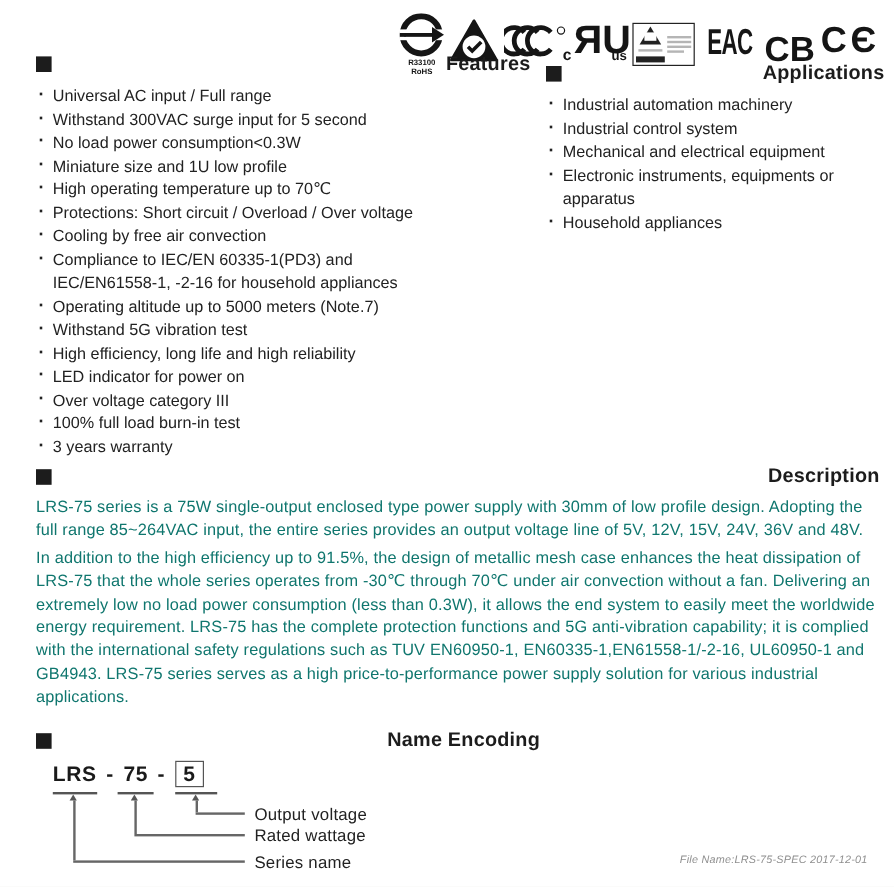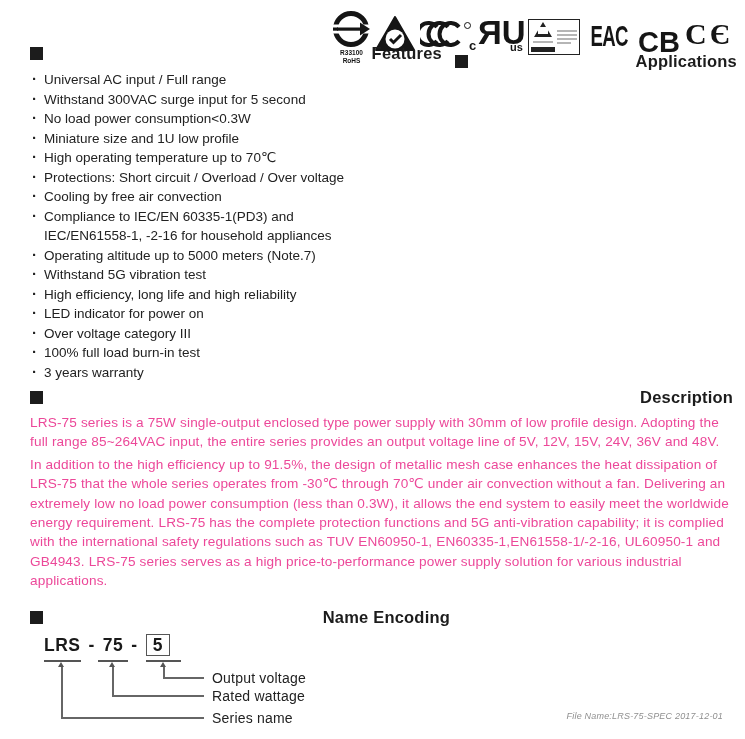--- a/index.html
+++ b/index.html
@@ -26,34 +26,34 @@
   .tuv { width:57px; height:36px; border:1.5px solid #222; display:flex; padding:2px; gap:2px; background:#fff; }
   .tuv-left { width:24px; display:flex; flex-direction:column; align-items:center; justify-content:space-between; }
   .tuv-tri { width:0; height:0; border-left:9px solid transparent; border-right:9px solid transparent; border-bottom:15px solid #222; position:relative; }
   .tuv-tri::after { content:""; position:absolute; left:-5px; top:5px; width:10px; height:7px; background:#fff; }
   .tuv-bar { width:24px; height:5px; background:#222; }
   .tuv-right { flex:1; display:flex; flex-direction:column; justify-content:center; gap:2px; }
   .tuv-line { height:2px; background:#b5b5b5; }
   .tuv-line.short { width:70%; }
   .eac { font-size:30px; font-weight:bold; letter-spacing:-1px; transform:scaleX(0.62); transform-origin:center; line-height:30px; margin:0 -6px 3px -6px; }
   .cb { font-size:29px; font-weight:bold; letter-spacing:0px; line-height:30px; margin-bottom:2px;margin-top:11px; }
-  .ce { font-size:30px; font-weight:bold; letter-spacing:3px; line-height:30px; margin-bottom:6px; font-family:Liberation Serif, serif; }
+  .ce { font-size:30px; font-weight:bold; letter-spacing:3px; line-height:30px; margin-bottom:6px; font-family:Liberation Sans, sans-serif; }
   
   .section-header { display:flex; align-items:center; gap:9px;justify-content:space-between; }
   .section-square { width:13px; height:13px; background:#1c1c1c; flex:0 0 auto; }
   .section-title { font-size:16.5px; font-weight:bold; color:#1c1c1c; letter-spacing:0.2px; }
   
   .features { position:absolute; left:30px; top:44px; width:412px; }
   .applications { position:absolute; left:455px; top:52px; width:282px; }
   ul.bullet-list { list-style:none; margin-top:7px; }
   ul.bullet-list li { position:relative; padding-left:14px; font-size:13.5px; line-height:19.5px; color:#222; white-space:pre-line; }
   ul.bullet-list li::before { content:"\00B7"; position:absolute; left:2px; top:-1px; font-weight:bold; font-size:15px; }
   
   .description { position:absolute; left:30px; top:388px; width:703px; }
-  .description .para { margin-top:3px; font-size:13.6px; line-height:19.4px; letter-spacing:0.15px; color:#ec4899; width:699px; }
+  .description .para { margin-top:3px; font-size:13.6px; line-height:19.4px; letter-spacing:0.15px; color:#0f766e; width:699px; }
   .description .para:first-of-type { margin-top:6px; }
   
   .model-encoding { position:absolute; left:30px; top:608px; width:420px; }
   .diagram { position:relative; margin-left:14px; margin-top:7px; width:380px; height:100px; }
   .model-text { display:flex; align-items:center; gap:8px; font-size:17.5px; font-weight:bold; letter-spacing:0.5px; color:#1a1a1a; }
   .voltage-box { display:inline-block; border:1.5px solid #555; padding:0 6px; line-height:20px; }
   .dline { position:absolute; background:#666; }
   .dline.h { height:1.5px; }
   .dline.v { width:1.5px; }
   .underline { position:absolute; top:26px; height:2px; background:#555; }
@@ -157,20 +157,28 @@
       <li>100% full load burn-in test</li>
       <li>3 years warranty</li>
     </ul>
   </div>
 
   <div class="applications">
     <div class="section-header">
       <span class="section-square"></span>
       <span class="section-title">Applications</span>
     </div>
+    <ul class="bullet-list">
+      <li>Industrial automation machinery</li>
+      <li>Industrial control system</li>
+      <li>Mechanical and electrical equipment</li>
+      <li>Electronic instruments, equipments or
+apparatus</li>
+      <li>Household appliances</li>
+    </ul>
   </div>
 
   <div class="description">
     <div class="section-header">
       <span class="section-square"></span>
       <span class="section-title">Description</span>
     </div>
     <p class="para">LRS-75 series is a 75W single-output enclosed type power supply with 30mm of low profile design. Adopting the full range 85~264VAC input, the entire series provides an output voltage line of 5V, 12V, 15V, 24V, 36V and 48V.</p>
     <p class="para">In addition to the high efficiency up to 91.5%, the design of metallic mesh case enhances the heat dissipation of LRS-75 that the whole series operates from -30℃ through 70℃ under air convection without a fan. Delivering an extremely low no load power consumption (less than 0.3W), it allows the end system to easily meet the worldwide energy requirement. LRS-75 has the complete protection functions and 5G anti-vibration capability; it is complied with the international safety regulations such as TUV EN60950-1, EN60335-1,EN61558-1/-2-16, UL60950-1 and GB4943. LRS-75 series serves as a high price-to-performance power supply solution for various industrial applications.</p>
   </div>

